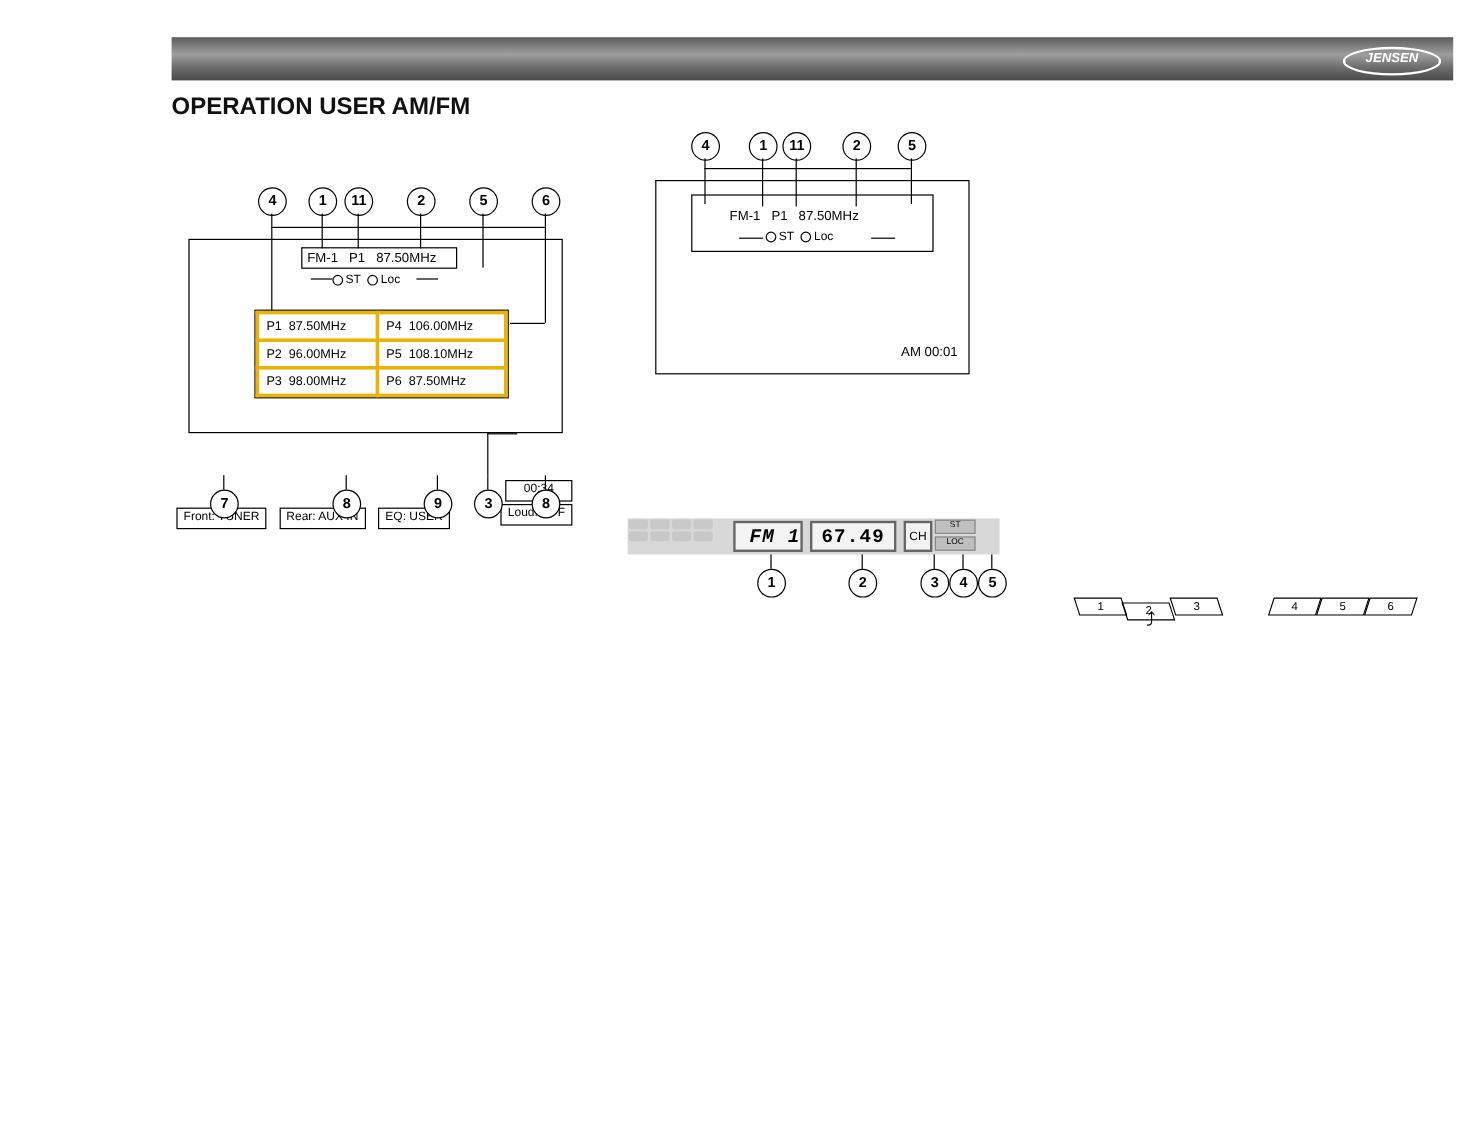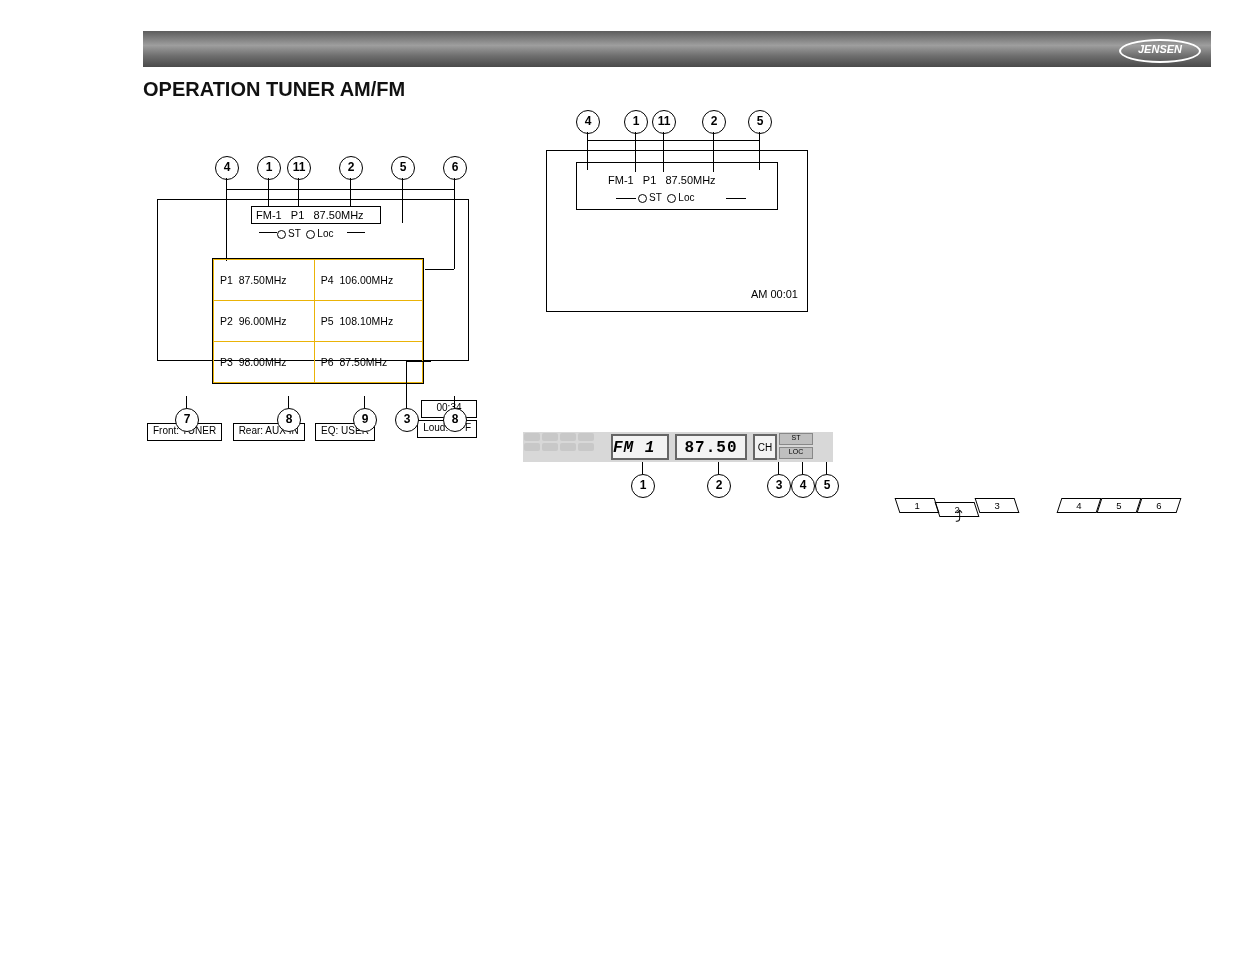--- a/index.html
+++ b/index.html
@@ -17,21 +17,21 @@
   .figA{position:absolute;left:86px;top:156px;width:330px;height:290px;}
   .figA .outer{position:absolute;left:10px;top:43px;width:310px;height:160px;border:1.2px solid #000;}
   .figA .bandbox{position:absolute;left:104px;top:50px;width:130px;height:18px;border:1px solid #000;
     font:11px/16px Arial;padding-left:4px;box-sizing:border-box;}
   .figA .stloc{position:absolute;left:130px;top:72px;font:10px Arial;}
   .figA .stloc .o{display:inline-block;width:7px;height:7px;border:1px solid #000;border-radius:50%;margin-right:2px;vertical-align:middle;}
   .figA .hr1{position:absolute;left:112px;top:76px;width:18px;border-top:1px solid #000;}
   .figA .hr2{position:absolute;right:112px;top:76px;width:18px;border-top:1px solid #000;}
   .figA .presets{position:absolute;left:65px;top:102px;width:210px;border:1.2px solid #000;}
   .figA table{border-collapse:collapse;width:100%;}
-  .figA td{border:1px solid #eab308;font:10.5px Arial;padding:14px 6px;white-space:nowrap;}
+  .figA td{border:3px solid #eab308;font:10.5px Arial;padding:4px 6px;white-space:nowrap;}
   
   .figA .clock{position:absolute;right:0;bottom:28px;width:54px;height:16px;border:1px solid #000;font:10px/14px Arial;text-align:center;}
   .figA .statusRow{position:absolute;left:0;bottom:8px;width:100%;height:18px;}
   .figA .stat{display:inline-block;border:1px solid #000;font:10px/14px Arial;height:16px;padding:0 5px;margin-right:6px;}
   .figA .statLast{float:right;margin-right:0;}
   
   .figB{position:absolute;left:485px;top:110px;width:270px;height:210px;}
   .figB .outer{position:absolute;left:0;top:40px;width:260px;height:160px;border:1.2px solid #000;}
   .figB .inner{position:absolute;left:30px;top:52px;width:200px;height:46px;border:1.2px solid #000;}
   .figB .bandline{position:absolute;left:62px;top:64px;font:11px Arial;}
@@ -39,21 +39,21 @@
   .figB .stloc .o{display:inline-block;width:7px;height:7px;border:1px solid #000;border-radius:50%;margin-right:2px;vertical-align:middle;}
   .figB .hr1{position:absolute;left:70px;top:88px;width:20px;border-top:1px solid #000;}
   .figB .hr2{position:absolute;right:70px;top:88px;width:20px;border-top:1px solid #000;}
   .figB .clock{position:absolute;right:18px;bottom:20px;font:11px Arial;}
   
   .figC{position:absolute;left:462px;top:432px;width:320px;height:70px;}
   .lcd{position:relative;width:310px;height:30px;background:#d8d8d8;display:flex;}
   .lcd .cell{border:2px solid #666;background:#f3f3f3;height:26px;box-sizing:border-box;margin-top:2px;}
   .lcd .icons{width:88px;display:flex;flex-wrap:wrap;align-content:flex-start;}
   .lcd .mini{width:16px;height:8px;margin:1px;background:#c8c8c8;border-radius:2px;}
-  .lcd .fm{width:58px;font:italic 700 16px/24px "Courier New",monospace;text-align:left;letter-spacing:1px;}
+  .lcd .fm{width:58px;font:italic 700 16px/24px "Courier New",monospace;text-align:right;letter-spacing:1px;}
   .lcd .gap{width:6px;border:none;background:transparent;}
   .lcd .freq{width:72px;font:700 16px/24px "Courier New",monospace;text-align:center;letter-spacing:1px;}
   .lcd .ch{width:24px;font:10px/24px Arial;text-align:center;}
   .lcd .tags{width:38px;display:flex;flex-direction:column;}
   .lcd .tag{height:10px;margin:1px 2px;background:#bfbfbf;border:1px solid #888;font:7px/8px Arial;text-align:center;}
   
   .keys{position:absolute;top:498px;}
   .keyrow{display:flex;}
   .key{width:40px;height:15px;border:1px solid #000;font:9.5px/14px Arial;text-align:center;box-sizing:border-box;}
   .keyL{transform:skewX(18deg);} .keyL span{display:block;transform:skewX(-18deg);}
@@ -63,21 +63,21 @@
   .vline{position:absolute;width:0;border-left:1px solid #000;}
   .hline{position:absolute;height:0;border-top:1px solid #000;}
 </style>
 </head>
 <body>
 <div class="page">
 
   <div class="banner">
     <div class="brand">JENSEN</div>
   </div>
-  <div class="title">OPERATION TUNER AM/FM</div>
+  <div class="title">OPERATION USER AM/FM</div>
 
   <div class="figA">
 
     <div class="co" style="left:68px;top:0">4</div>
     <div class="co" style="left:110px;top:0">1</div>
     <div class="co" style="left:140px;top:0">11</div>
     <div class="co" style="left:192px;top:0">2</div>
     <div class="co" style="left:244px;top:0">5</div>
     <div class="co" style="left:296px;top:0">6</div>
 
@@ -191,21 +191,21 @@
           <div class="mini"></div>
           <div class="mini"></div>
           <div class="mini"></div>
         <div class="mini"></div>
           <div class="mini"></div>
           <div class="mini"></div>
           <div class="mini"></div>
       </div>
       <div class="cell fm">FM 1</div>
       <div class="gap"></div>
-      <div class="cell freq">87.50</div>
+      <div class="cell freq">67.49</div>
       <div class="gap"></div>
       <div class="cell ch">CH</div>
       <div class="tags">
         <div class="tag">ST</div>
         <div class="tag">LOC</div>
       </div>
     </div>
 
     <div class="co" style="left:108px;top:42px">1</div>
     <div class="co" style="left:184px;top:42px">2</div>

